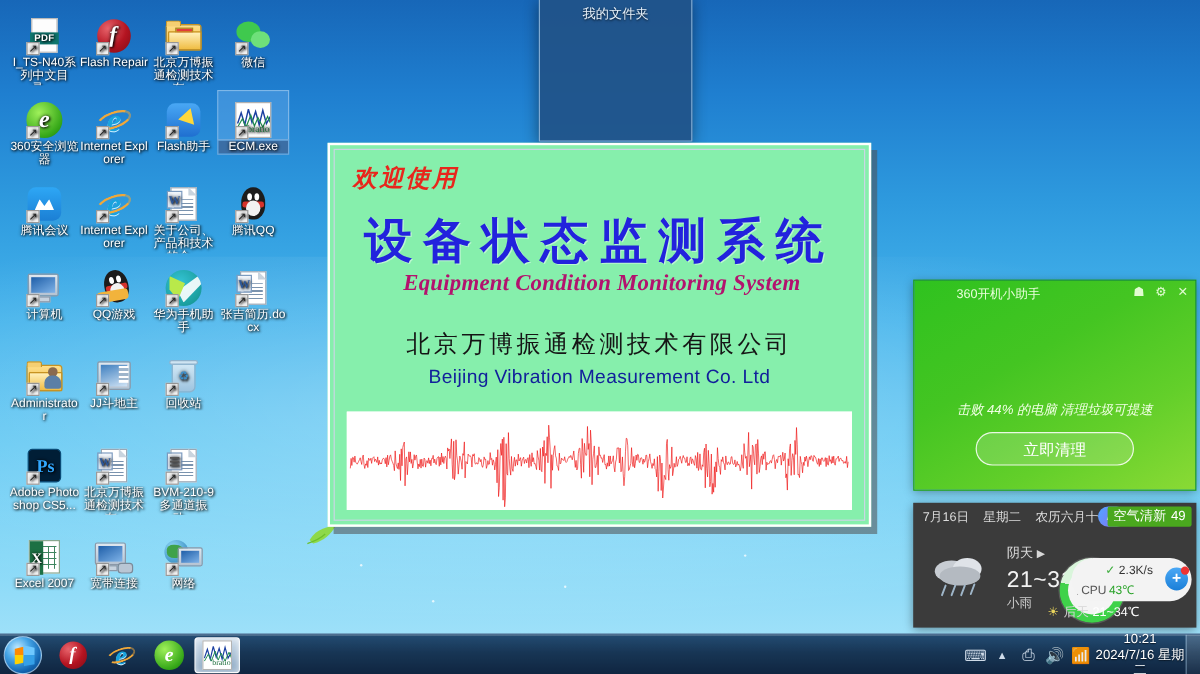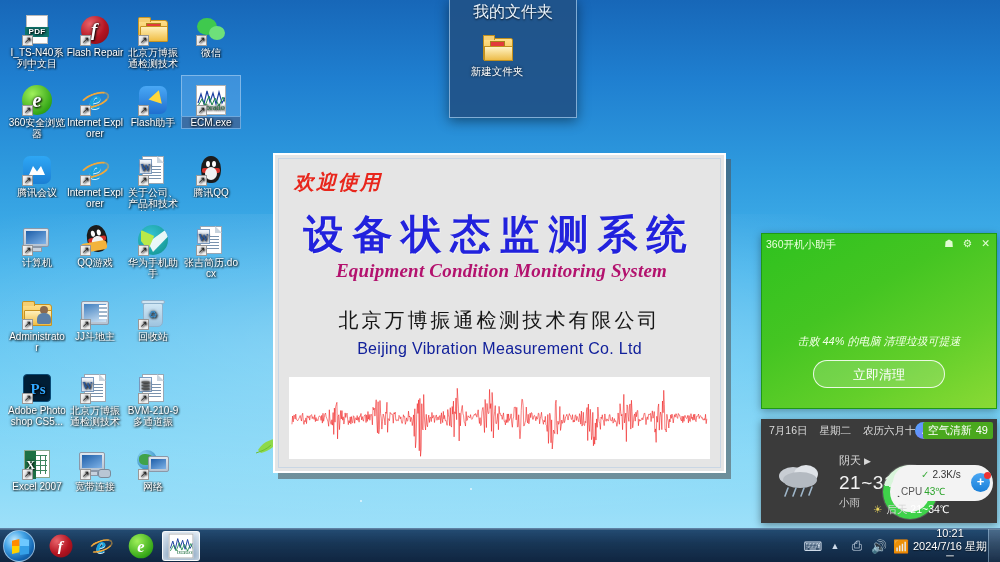--- a/index.html
+++ b/index.html
@@ -134,37 +134,36 @@
   #folder-window {
     position:absolute; left:449px; top:-1px; width:128px; height:119px;
     background:rgba(33,83,136,.92);
     border:1px solid rgba(160,200,235,.75);
     border-top:none;
     box-shadow:0 3px 12px rgba(0,0,0,.45);
     overflow:hidden;
   }
   #folder-window .fw-title {
     height:26px; line-height:26px; text-align:center; color:#e8f2fb;
-    font-size:16px; text-shadow:0 1px 2px rgba(0,0,0,.8);
+    font-size:11px; text-shadow:0 1px 2px rgba(0,0,0,.8);
   }
   #folder-window .fw-body { position:relative; height:93px; }
   #folder-window .fw-item { position:absolute; left:12px; top:8px; width:70px; text-align:center; color:#fff; font-size:10.5px; text-shadow:0 0 3px rgba(0,0,0,.85); }
   .folder-color{position:absolute;left:20px;top:0;width:32px;height:30px;}
   .fc-back{position:absolute;left:1px;top:5px;width:30px;height:23px;background:linear-gradient(180deg,#ffe08a,#e8b235);border:1px solid #c08f1f;border-radius:2px;}
   .fc-tab{position:absolute;left:1px;top:2px;width:12px;height:5px;background:#f6d074;border:1px solid #c08f1f;border-bottom:none;}
   .fc-stripes{position:absolute;left:8px;top:8px;width:15px;height:18px;background:
     linear-gradient(180deg,#e23b3b 0 25%,#f0a62c 25% 50%,#2e9b46 50% 75%,#2f6fc0 75% 100%);border:1px solid #a9811c;}
   .fc-front{position:absolute;left:2px;top:13px;width:29px;height:15px;background:linear-gradient(180deg,#fff3c4,#edbc49);border:1px solid #c08f1f;}
 
   
   #splash {
     position:absolute; left:273px; top:119px; width:453px; height:320px;
-    background:#e5e5e5; border:2px solid #ffffff;
+    background:#86efac; border:2px solid #ffffff;
     box-shadow: 5px 6px 0 rgba(80,80,80,.55);
-    margin-top: 34px;
   }
   #splash .inner { position:absolute; inset:3px; border:1px solid #c9d6e4; }
   .welcome {
     position:absolute; left:19px; top:14px;
     color:#e8261c; font:italic bold 20px "Liberation Serif",serif; letter-spacing:2px;
   }
   .title-cn {
     position:absolute; left:0; right:0; top:52px; text-align:center;
     color:#2222dd; font:bold 40px "Liberation Serif",serif; letter-spacing:9px;
     text-shadow:1px 1px 0 rgba(255,255,255,.45);
@@ -188,21 +187,21 @@
   .wave-box svg { display:block; width:100%; height:100%; }
 
   
   #assistant {
     position:absolute; left:761px; top:233px; width:236px; height:176px;
     background:linear-gradient(150deg,#2fc21f 0%, #44c522 38%, #63cf2a 70%, #8ada35 100%);
     border:1px solid #1f9a14;
     box-shadow:0 2px 8px rgba(0,0,0,.35);
     color:#fff; overflow:hidden;
   }
-  #assistant .ah { position:relative; height:22px; padding:4px 8px 0 4px; font-size:10.5px; color:#eaffdc; }
+  #assistant .ah { position:relative; height:22px; padding:4px 8px 0 24px; font-size:10.5px; color:#eaffdc;margin-left:11px; }
   #assistant .ah .tools { position:absolute; right:6px; top:3px; display:flex; gap:9px; align-items:center; }
   #assistant .ah .tools span { cursor:pointer; opacity:.95; }
   .big-num { position:absolute; left:0; right:0; top:30px; text-align:center; color:#fff;
      font:300 64px "Liberation Sans",sans-serif; letter-spacing:2px; text-shadow:0 1px 4px rgba(0,0,0,.12); }
   .big-num em { font-style:normal; font-size:17px; position:relative; top:-4px; left:2px; }
   .a-sub { position:absolute; left:0; right:0; top:100px; text-align:center; font-size:11px; color:#f0ffe4;font-style:italic; }
   .a-btn {
     position:absolute; left:50%; transform:translateX(-50%); top:126px;
     width:132px; height:28px; line-height:28px; text-align:center;
     border:1px solid rgba(255,255,255,.85); border-radius:15px;
@@ -604,31 +603,20 @@
           </div>
           <span class="shortcut-arrow">↗</span>
         </div>
       </div>
       <span class="lbl">网络</span>
     </div>
   </div>
 
 <div id="folder-window">
   <div class="fw-title">我的文件夹</div>
-  <div class="fw-body">
-    <div class="fw-item">
-      <div class="folder-color">
-        <div class="fc-back"></div>
-          <div class="fc-tab"></div>
-          <div class="fc-stripes"></div>
-          <div class="fc-front"></div>
-      </div>
-      <div style="margin-top:32px;">新建文件夹</div>
-    </div>
-  </div>
 </div>
 
 <div id="splash">
   <div class="inner"></div>
   <div class="welcome">欢迎使用</div>
   <div class="title-cn">设备状态监测系统</div>
   <div class="title-en">Equipment Condition Monitoring System</div>
   <div class="company-cn">北京万博振通检测技术有限公司</div>
   <div class="company-en">Beijing Vibration Measurement Co. Ltd</div>
   <div class="wave-box">

